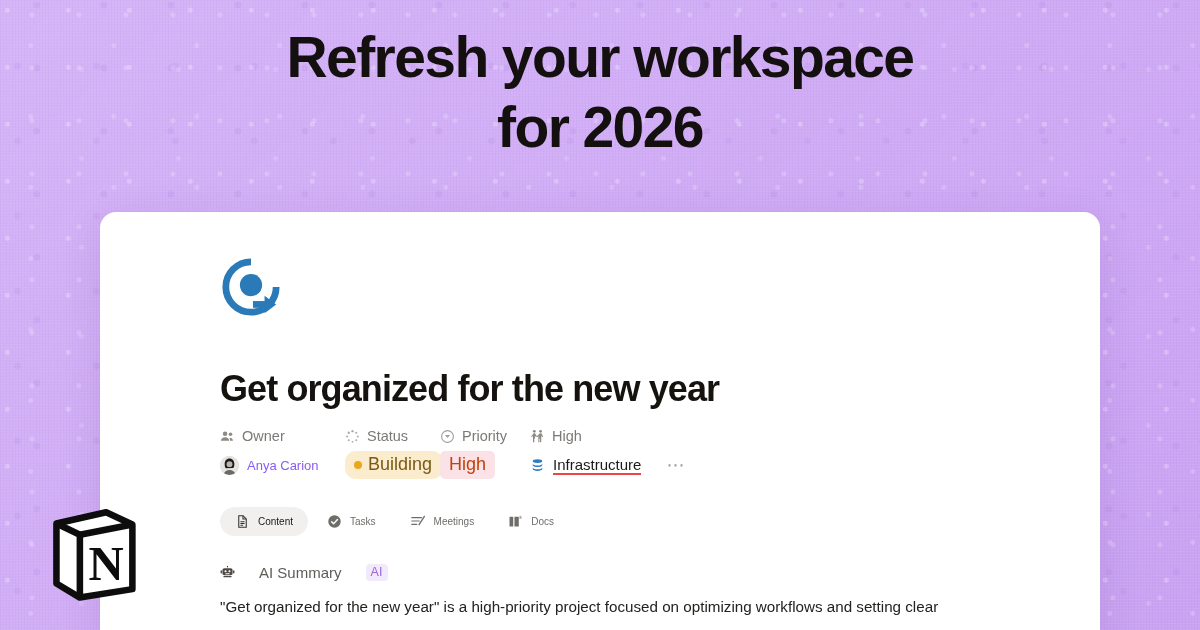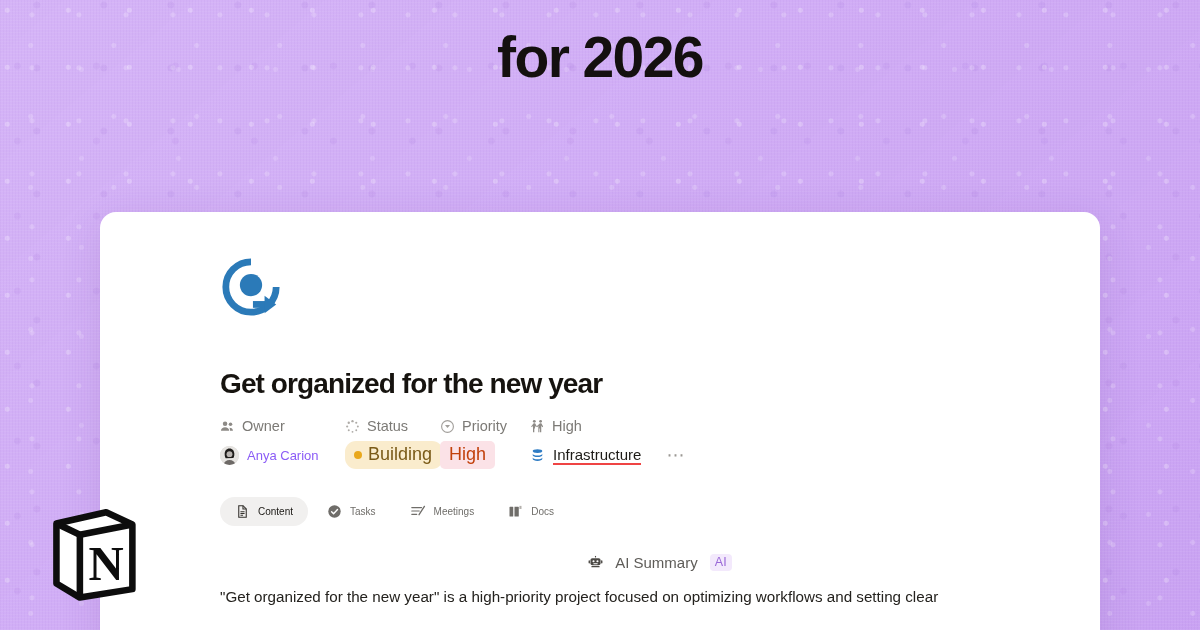--- a/index.html
+++ b/index.html
@@ -56,21 +56,21 @@
     box-shadow: 0 10px 40px rgba(70,30,120,.12);
     overflow: hidden;
   }
   .card-inner { padding: 44px 0 0 120px; }
 
   
   .project-logo { width: 62px; height: 62px; display: block; }
 
   .project-title {
     margin-top: 50px;
-    font-size: 28px;
+    font-size: 36px;
     font-weight: 700;
     letter-spacing: -.9px;
     color: #16130f;
   }
 
   
   .props { margin-top: 18px; }
   .prop-labels, .prop-values {
     display: flex;
     align-items: center;
@@ -135,21 +135,21 @@
     display: flex; align-items: center; gap: 8px;
     padding: 7px 15px;
     border-radius: 18px;
     font-size: 10px;
     color: #6f6d69;
     white-space: nowrap;
   }
   .tab.active { background: #f1f0ef; color: #191713; font-weight: 400; }
 
   
-  .ai-row { display: flex; align-items: center; gap: 12px; margin-top: 28px; justify-content: center; }
+  .ai-row { display: flex; align-items: center; gap: 24px; margin-top: 28px; }
   .ai-label { font-size: 15px; color: #5e5c58; }
   .ai-badge {
     background: #f3e9fc;
     color: #9a68d8;
     font-size: 12.5px;
     padding: 1px 5px 2px;
     border-radius: 4px;
     letter-spacing: .2px;
   }
   .ai-body {
@@ -168,20 +168,21 @@
   }
 </style>
 </head>
 <body>
 
 <div class="stage">
   <div class="bg-texture"></div>
   <div class="bg-grain"></div>
 
   <h1 class="headline">
+    <span>Refresh your workspace</span>
     <span class="l2">for 2026</span>
   </h1>
 
   <div class="card">
     <div class="card-inner">
 
       <svg class="project-logo" viewBox="0 0 64 64">
         <path d="M32 6 A26 26 0 1 0 58 32" fill="none" stroke="#2b7ab8" stroke-width="7" stroke-linecap="butt"></path>
         <circle cx="32" cy="30" r="11.5" fill="#2b7ab8"></circle>
         <path d="M34 50 H52" fill="none" stroke="#2b7ab8" stroke-width="7"></path>

